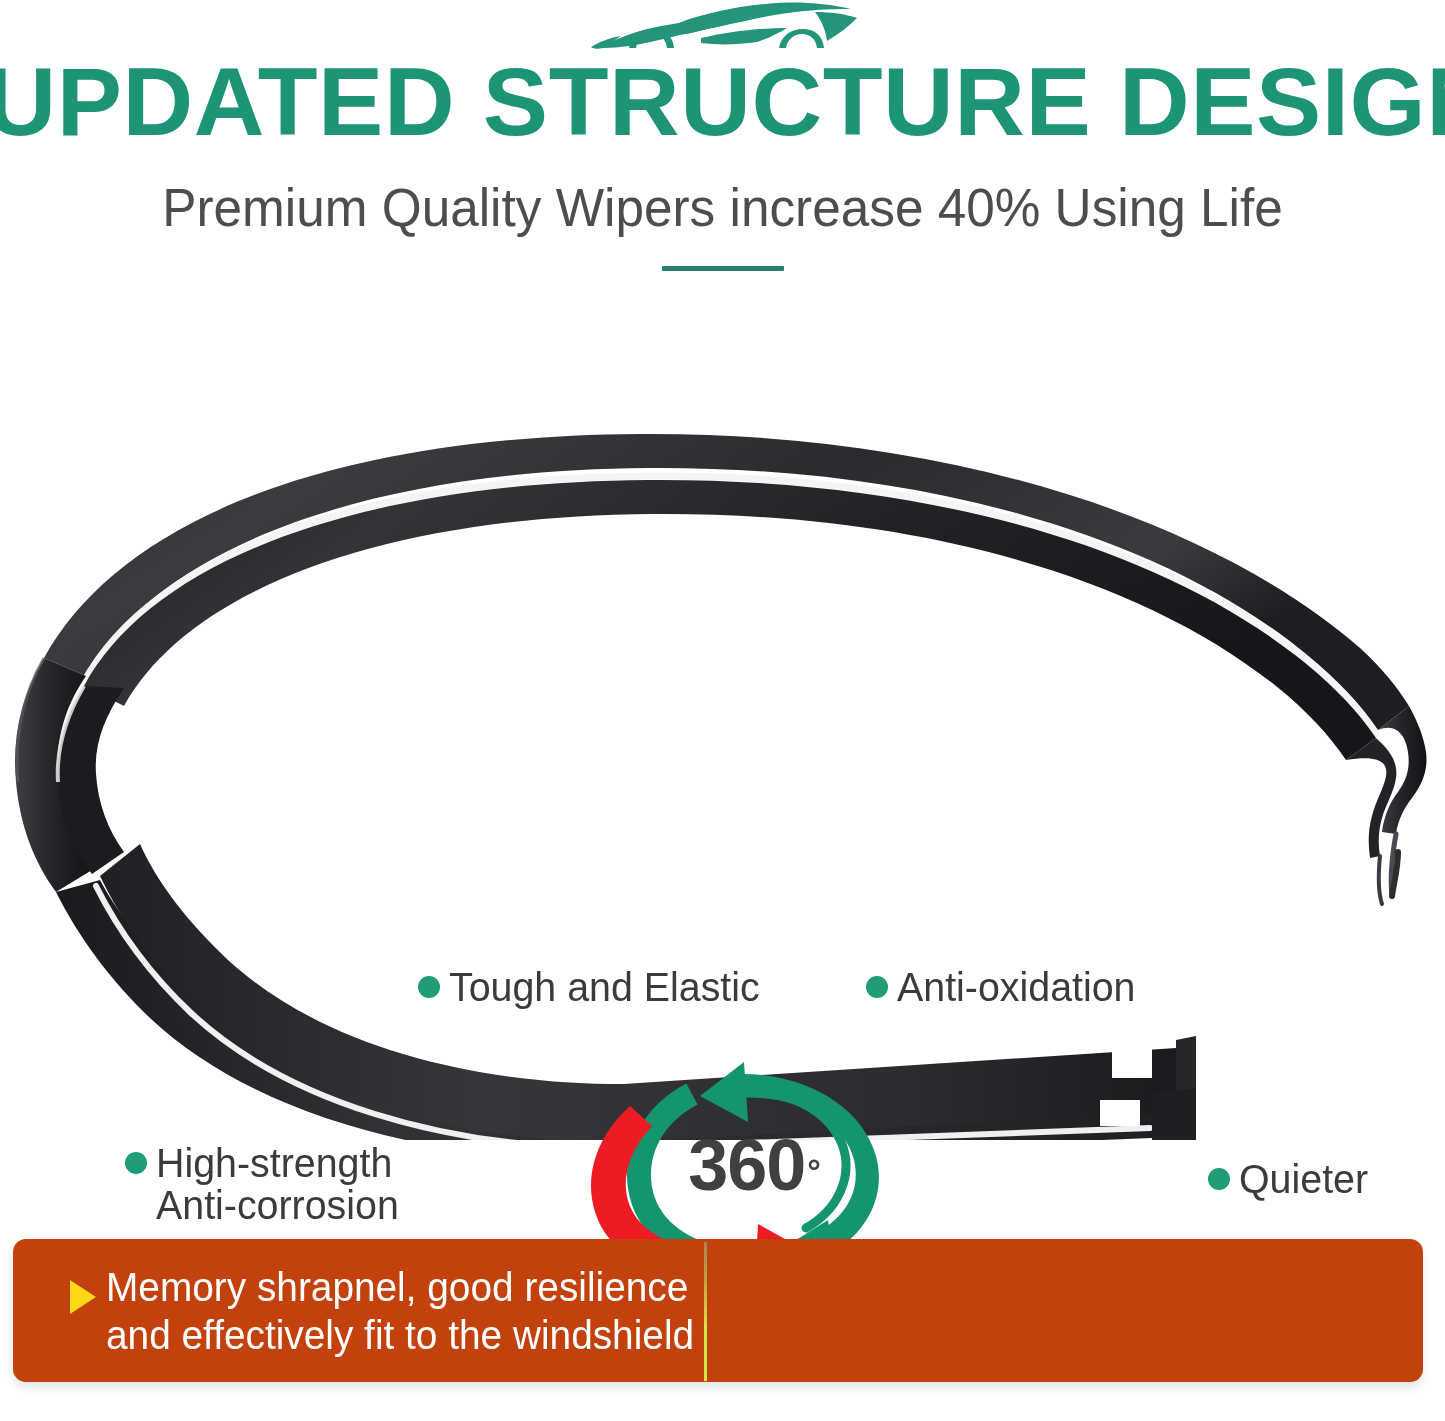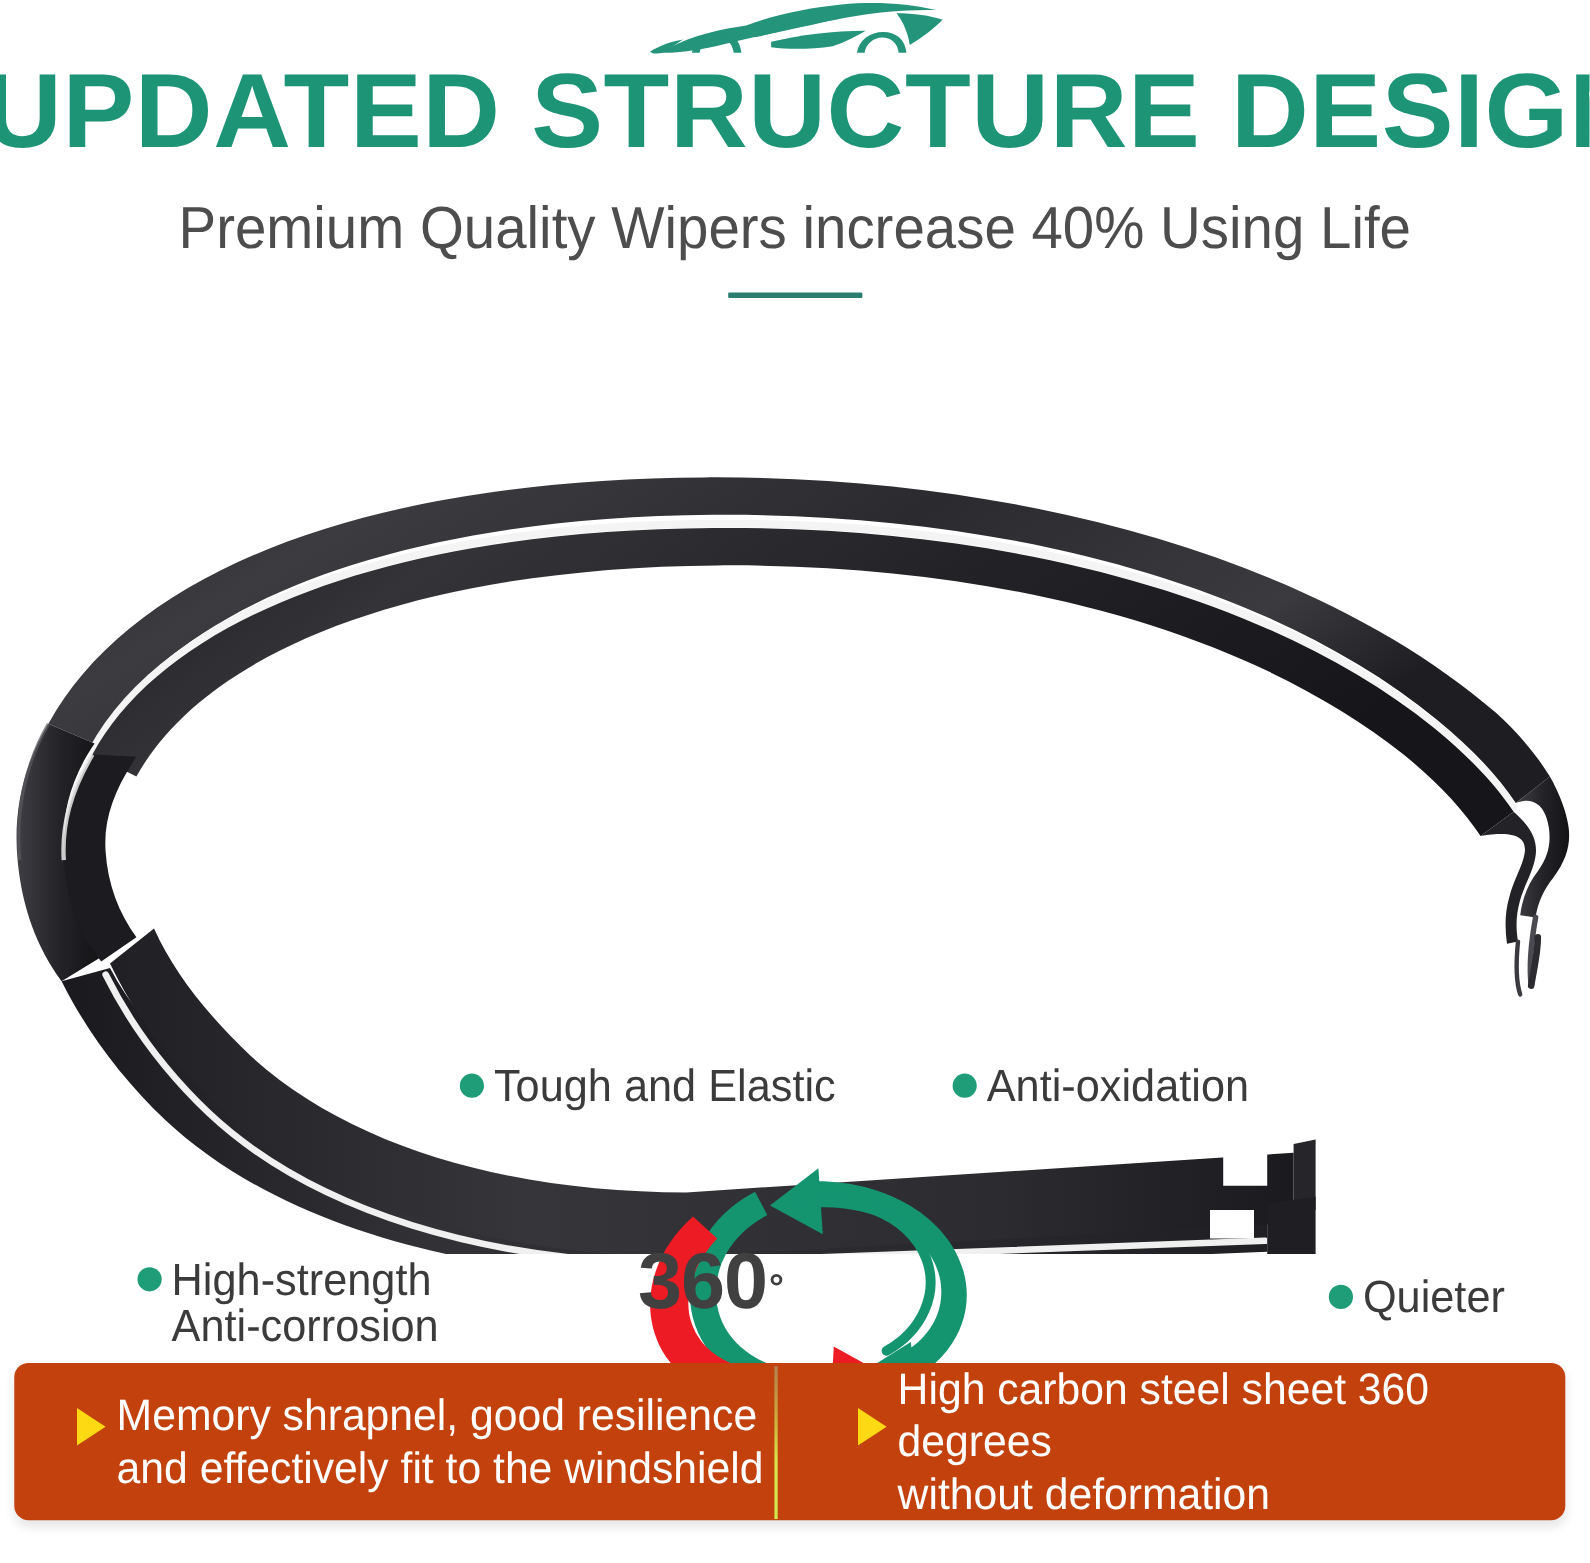--- a/index.html
+++ b/index.html
@@ -133,21 +133,21 @@
     height: 230px;
   }
   #rotation-badge-value {
     position: absolute;
     left: 0;
     top: 0;
     width: 360px;
     height: 230px;
     display: flex;
     align-items: center;
-    justify-content: flex-start;
+    justify-content: center;
     font-family: "Liberation Sans", sans-serif;
     font-weight: 700;
     font-size: 72px;
     letter-spacing: -1px;
     color: #404040;
     padding-left: 14px;
     padding-top: 4px;
     box-sizing: border-box;
     pointer-events: none;
   }
@@ -437,20 +437,15 @@
 </div>
 
 <div id="benefits-banner">
 
   <div class="benefit-cell left">
     <span class="benefit-arrow-icon"></span>
     <span class="benefit-text">Memory shrapnel, good resilience
 and effectively fit to the windshield</span>
   </div>
 
-  <div class="benefit-cell right">
-    <span class="benefit-arrow-icon"></span>
-    <span class="benefit-text">High carbon steel sheet 360 degrees
-without deformation</span>
-  </div>
 </div>
 
 <div id="banner-divider"></div>
 
 </body></html>

